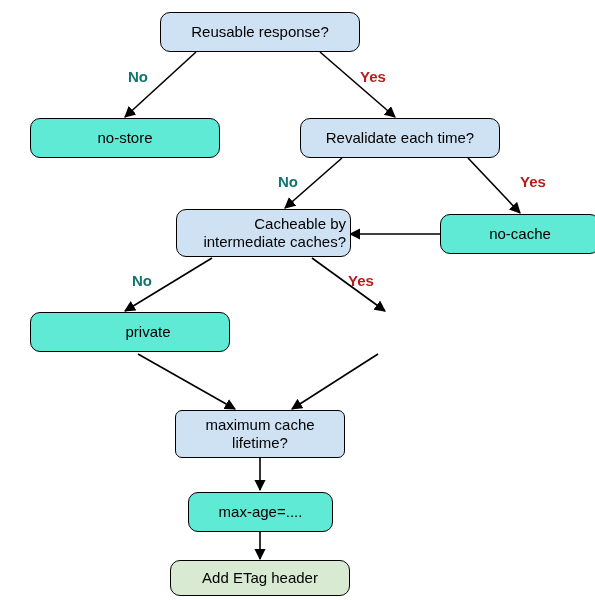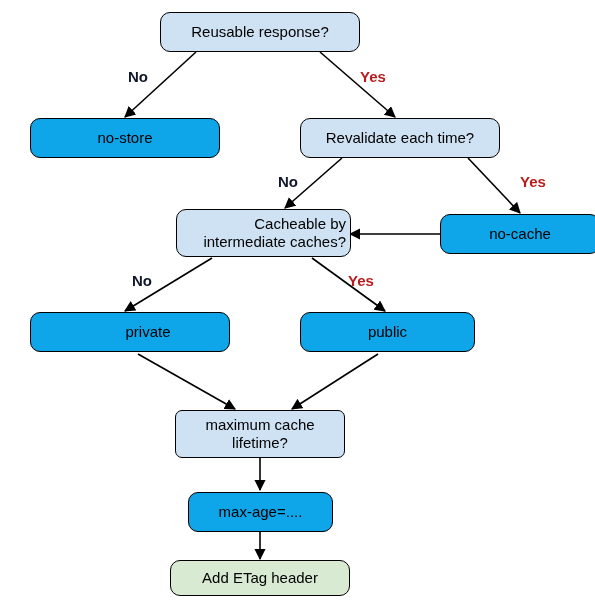--- a/index.html
+++ b/index.html
@@ -24,30 +24,30 @@
     border-radius: 10px;
     display: flex;
     align-items: center;
     justify-content: center;
     text-align: center;
     line-height: 1.2;
     box-sizing: border-box;
     padding: 2px 4px;
   }
   .decision { background: #cfe2f3; }
-  .terminal { background: #0ea5e9; }
+  .terminal { background: #5eead4; }
   .final    { background: #d9ead3; }
 
   .edge-label {
     position: absolute;
     font-weight: bold;
     font-size: 15px;
     background: transparent;
   }
-  .no  { color: #0f172a; }
+  .no  { color: #0f766e; }
   .yes { color: #b91c1c; }
 
   svg.arrows {
     position: absolute;
     left: 0; top: 0;
     width: 595px; height: 600px;
     pointer-events: none;
   }
 </style>
 </head>
@@ -96,21 +96,20 @@
   <span class="edge-label no" style="left:258px; top:173px;">No</span>
   <span class="edge-label yes" style="left:500px; top:173px;">Yes</span>
 
   <div class="node decision" style="left:156px; top:209px; width:175px; height:48px;text-align:right;">Cacheable by intermediate caches?</div>
   <div class="node terminal" style="left:420px; top:214px; width:160px; height:40px;">no-cache</div>
 
   <span class="edge-label no" style="left:112px; top:272px;">No</span>
   <span class="edge-label yes" style="left:328px; top:272px;">Yes</span>
 
   <div class="node terminal" style="left:10px; top:312px; width:200px; height:40px;padding-left:40px;">private</div>
-  <div class="node terminal" style="left:280px; top:312px; width:175px; height:40px;">public</div>
 
   <div class="node decision" style="left:155px; top:410px; width:170px; height:48px;border-radius:7px;">maximum cache lifetime?</div>
 
   <div class="node terminal" style="left:168px; top:492px; width:145px; height:40px;">max-age=....</div>
 
   <div class="node final" style="left:150px; top:560px; width:180px; height:36px;">Add ETag header</div>
 
 </div>
 
 </body></html>

